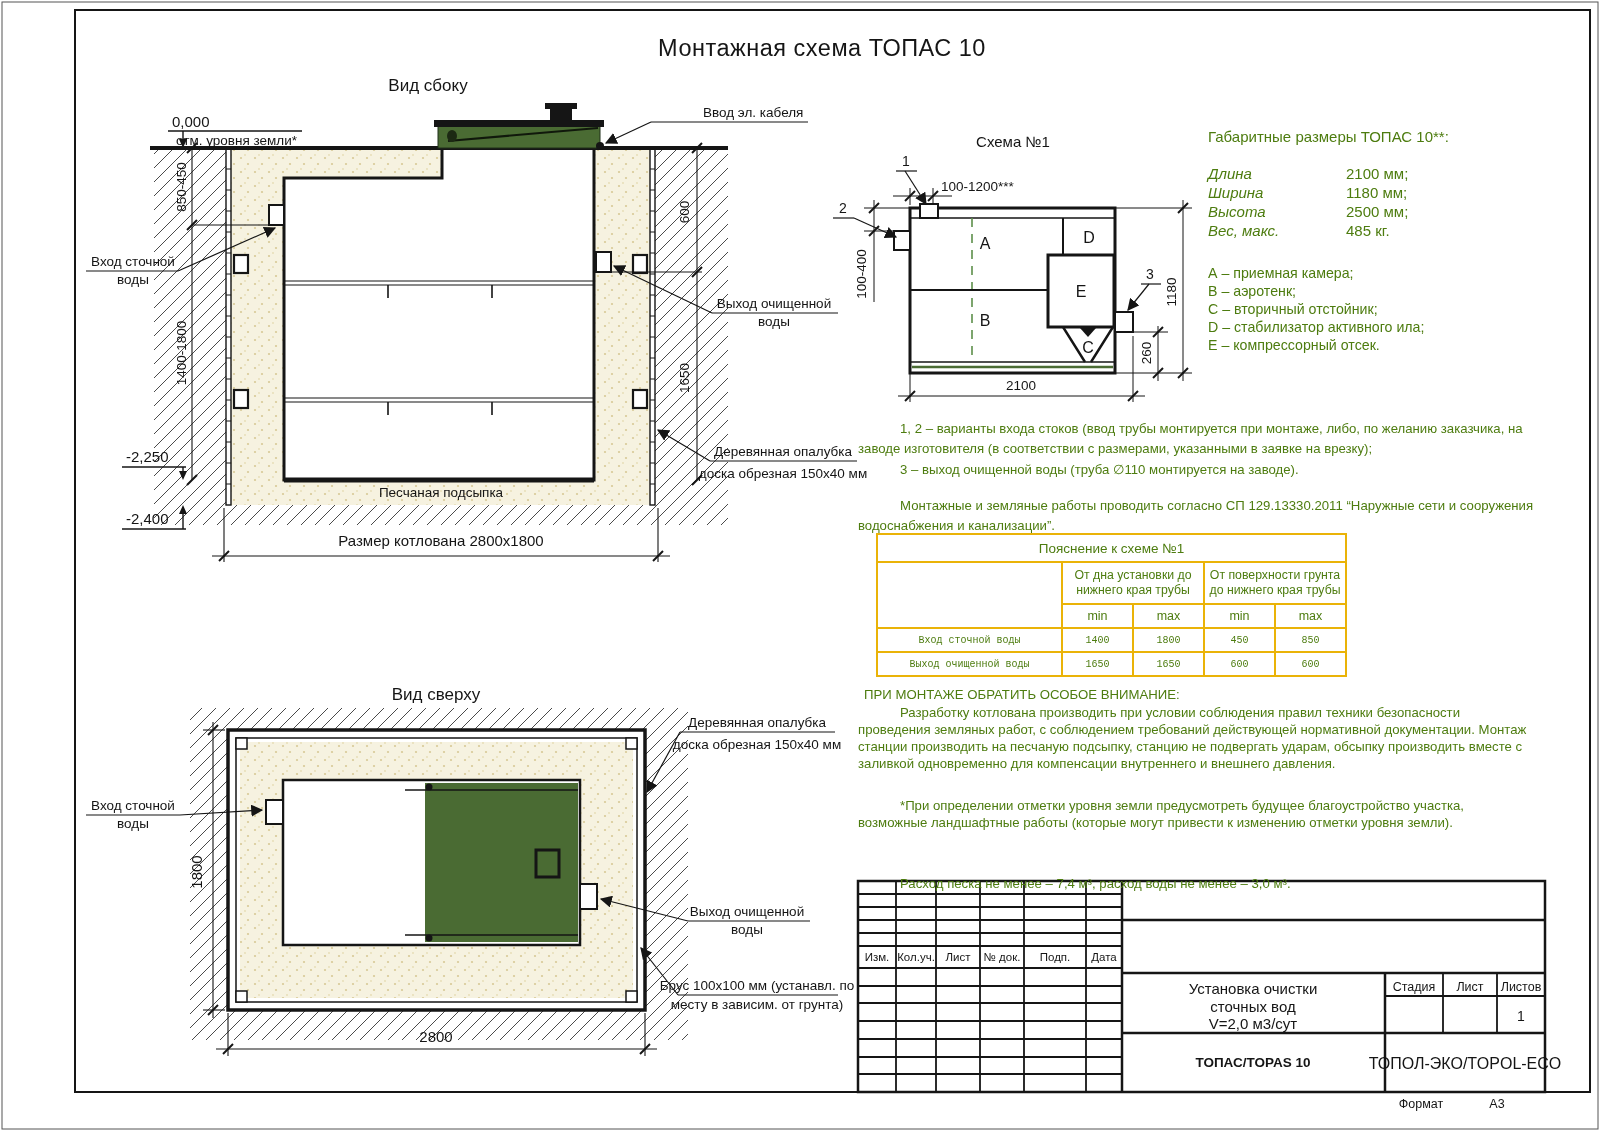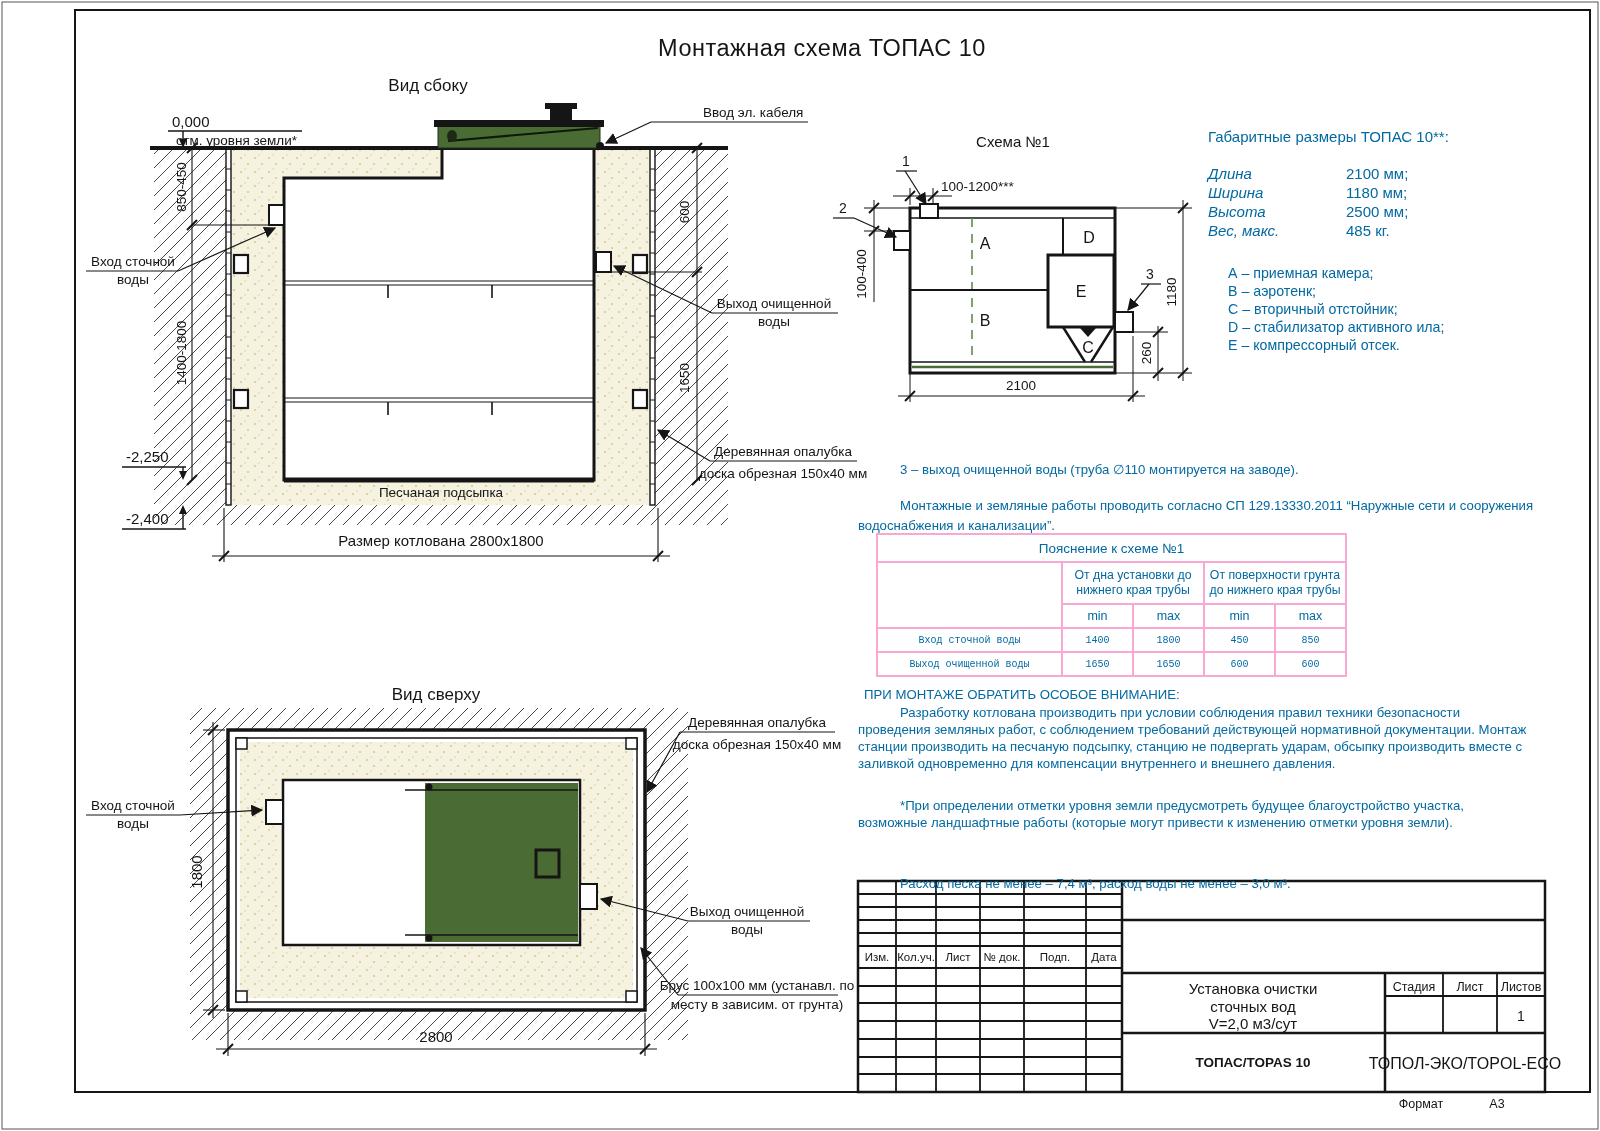--- a/index.html
+++ b/index.html
@@ -1,36 +1,36 @@
 <!DOCTYPE html>
 <html><head>
 <meta charset="utf-8">
 <style>
   html,body{margin:0;padding:0;background:#fff;}
   .sheet{position:relative;width:1600px;height:1131px;background:#fff;overflow:hidden;
-         font-family:"Liberation Sans",sans-serif;color:#0369a1;}
+         font-family:"Liberation Sans",sans-serif;color:#4d7c0f;}
   .sheet svg{position:absolute;left:0;top:0;}
   svg text{font-family:"Liberation Sans",sans-serif;fill:#151515;}
   .t11{font-size:11.5px}.t12{font-size:12.5px}.t13{font-size:13.5px}.t14{font-size:14px}
   .t15{font-size:15px}.t16{font-size:16px}.t17{font-size:17px}.t23{font-size:23.5px;letter-spacing:.5px}
   .abs{position:absolute;}
   
   .specs{left:1208px;top:128px;width:340px;}
   .specs-heading{font-size:15px;margin:0 0 20px 0;}
   .spec-row{display:flex;height:19px;font-size:15px;}
   .spec-row .lab{width:138px;font-style:italic;}
-  .legend{margin-top:24px;margin-left:20px;}
+  .legend{margin-top:24px;}
   .legend div{height:18px;font-size:14.2px;}
   .para{left:858px;width:678px;font-size:13.2px;line-height:19.5px;text-indent:42px;}
   .att{line-height:17px;}
   .att-heading{left:864px;top:687px;font-size:13.2px;}
   .underl{}
   
   .xtable{left:876px;top:533px;border-collapse:collapse;table-layout:fixed;background:#fff;}
-  .xtable td{border:2px solid #f9a8d4;text-align:center;vertical-align:middle;padding:0;}
+  .xtable td{border:2px solid #eab308;text-align:center;vertical-align:middle;padding:0;}
   .xtable .tt{height:26px;font-size:13.5px;}
   .xtable .grp{height:40px;font-size:12.3px;line-height:1.22;}
   .xtable .mm{height:22px;font-size:12.5px;}
   .xtable .dr{height:22px;font-size:10px;font-family:Liberation Mono, monospace;}
 </style>
 </head>
 <body>
 
 <div class="sheet">
 
@@ -363,20 +363,21 @@
   </div>
   <div class="legend">
     <div>А – приемная камера;</div>
     <div>В – аэротенк;</div>
     <div>С – вторичный отстойник;</div>
     <div>D – стабилизатор активного ила;</div>
     <div>Е – компрессорный отсек.</div>
   </div>
 </div>
 
+<div class="abs para" style="top:419px">1, 2 – варианты входа стоков (ввод трубы монтируется при монтаже, либо, по желанию заказчика, на заводе изготовителя (в соответствии с размерами, указанными в заявке на врезку);</div>
 <div class="abs para" style="top:460px">3 – выход очищенной воды (труба ∅110 монтируется на заводе).</div>
 <div class="abs para" style="top:496px">Монтажные и земляные работы проводить согласно СП 129.13330.2011 “Наружные сети и сооружения водоснабжения и канализации”.</div>
 
 <table class="abs xtable">
   <colgroup>
         <col style="width:185px">
         <col style="width:71px">
         <col style="width:71px">
         <col style="width:71px">
         <col style="width:71px">

